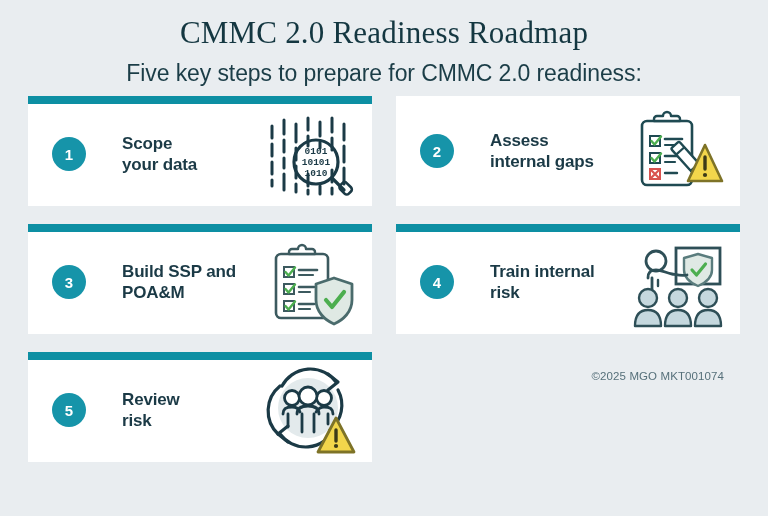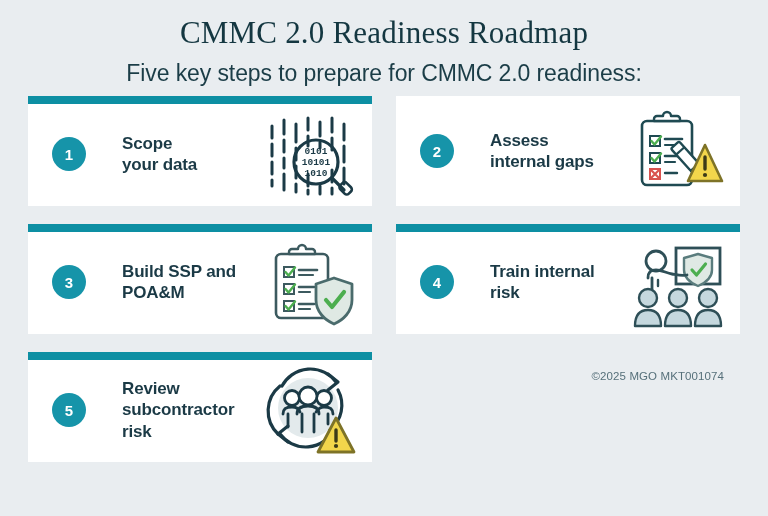--- a/index.html
+++ b/index.html
@@ -266,21 +266,20 @@
     </div>
   </div>
 
   <div class="row">
 
     <div class="card has-bar">
       <div class="topbar"></div>
       <div class="badge">5</div>
       <div class="card-title">
         <div>Review</div>
-        <div>subcontractor</div>
         <div>risk</div>
       </div>
       <div class="card-icon">
         <svg width="92" height="92" viewBox="0 0 92 92">
           <circle cx="44" cy="44" r="30" fill="#e3eaec"></circle>
           <path d="M18 22 A32 32 0 0172 18" fill="none" stroke="#1b3a46" stroke-width="3.2" stroke-linecap="round"></path>
           <path d="M64 10 L74 18 L64 26" fill="none" stroke="#1b3a46" stroke-width="3.2" stroke-linecap="round" stroke-linejoin="round"></path>
           <path d="M74 26 A32 32 0 0166 66" fill="none" stroke="#1b3a46" stroke-width="3.2" stroke-linecap="round"></path>
           <path d="M70 66 A32 32 0 0116 70" fill="none" stroke="#1b3a46" stroke-width="3.2" stroke-linecap="round"></path>
           <path d="M24 62 L14 70 L24 78" fill="none" stroke="#1b3a46" stroke-width="3.2" stroke-linecap="round" stroke-linejoin="round"></path>

